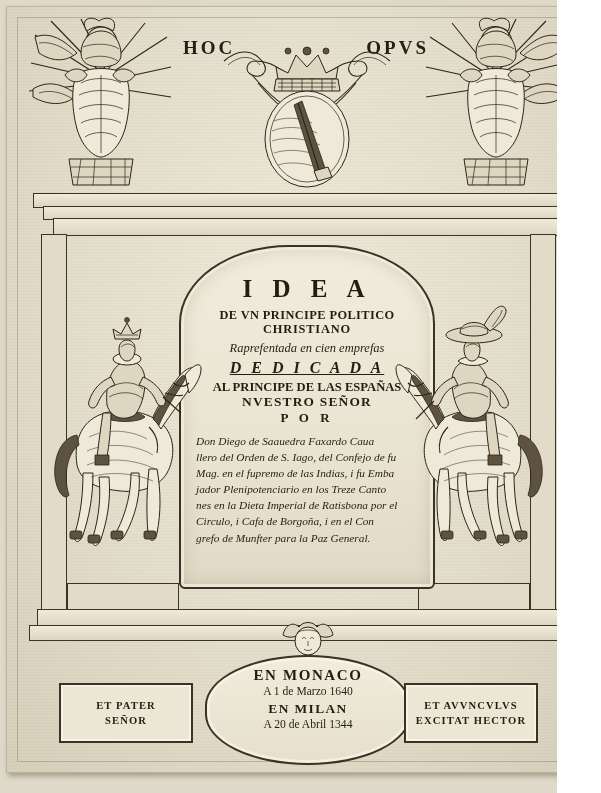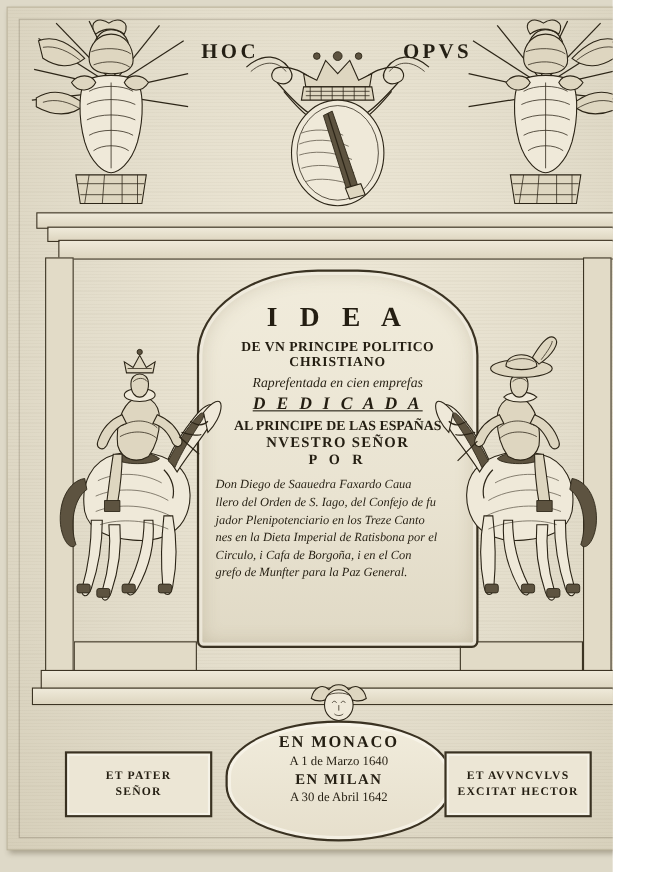--- a/index.html
+++ b/index.html
@@ -386,20 +386,21 @@
         <div class="t-line" id="t-sub1">DE VN PRINCIPE POLITICO</div>
         <div class="t-line" id="t-sub2">CHRISTIANO</div>
         <div class="t-line" id="t-sub3">Raprefentada en cien emprefas</div>
         <div class="t-line" id="t-ded">D E D I C A D A</div>
         <div class="t-line" id="t-sub4">AL PRINCIPE DE LAS ESPAÑAS</div>
         <div class="t-line" id="t-sub5">NVESTRO SEÑOR</div>
         <div class="t-line" id="t-por">P O R</div>
         <div id="t-body">
           <div>Don Diego de Saauedra Faxardo Caua</div>
           <div>llero del Orden de S. Iago, del Confejo de fu</div>
+          <div>Mag. en el fupremo de las Indias, i fu Emba</div>
           <div>jador Plenipotenciario en los Treze Canto</div>
           <div>nes en la Dieta Imperial de Ratisbona por el</div>
           <div>Circulo, i Cafa de Borgoña, i en el Con</div>
           <div>grefo de Munfter para la Paz General.</div>
         </div>
       </div>
     </div>
 
     <div class="rider" id="rider-l">
       <svg viewBox="0 0 150 312" width="150" height="312">
@@ -520,21 +521,21 @@
         <path class="s-thin" d="M29,22 L29,27"></path>
         <path class="s-thin" d="M25,30 C27,32 31,32 33,30"></path>
         <path class="s-thin" d="M18,14 C22,10 36,10 40,14"></path>
       </svg>
     </div>
 
     <div id="imprint">
       <div id="imp-city1">EN MONACO</div>
       <div id="imp-date1">A 1 de Marzo 1640</div>
       <div id="imp-city2">EN MILAN</div>
-      <div id="imp-date2">A 30 de Abril 1642</div>
+      <div id="imp-date2">A 20 de Abril 1344</div>
     </div>
 
     <div class="side-panel" id="panel-left">
       <div>ET PATER</div>
       <div>SEÑOR</div>
     </div>
     <div class="side-panel" id="panel-right">
       <div>ET AVVNCVLVS</div>
       <div>EXCITAT HECTOR</div>
     </div>

